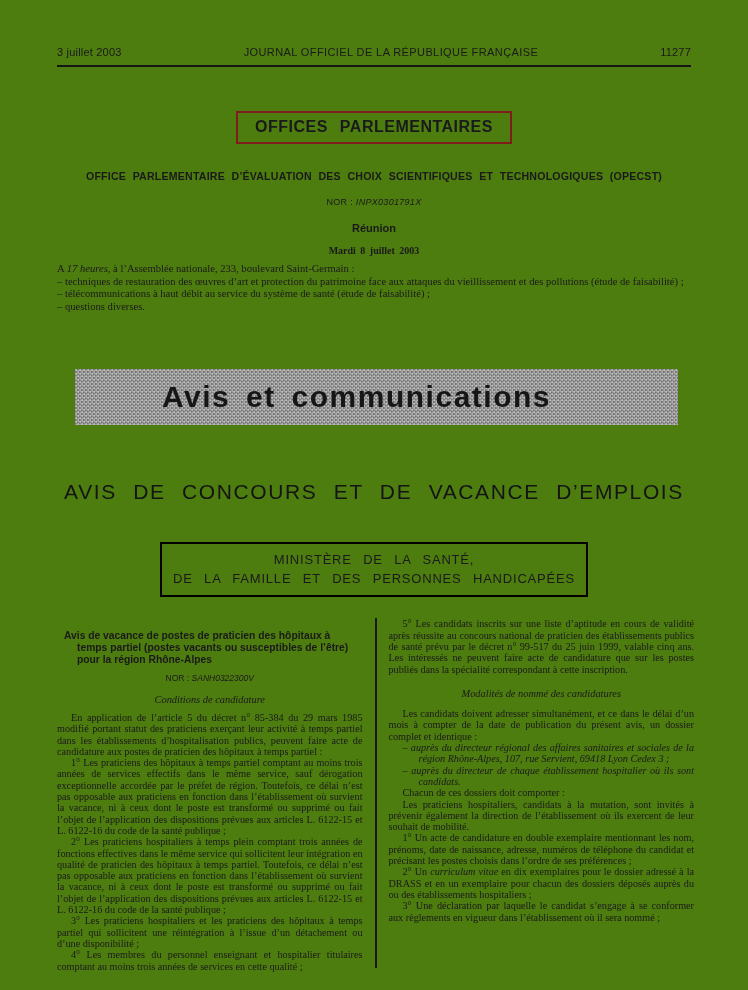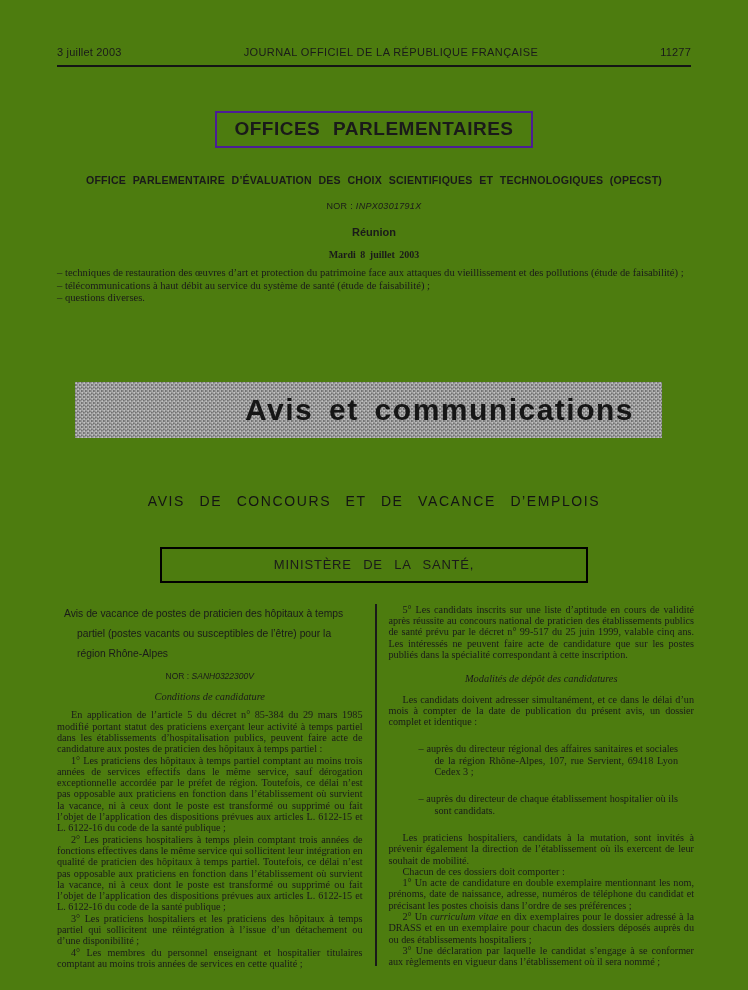--- a/index.html
+++ b/index.html
@@ -17,24 +17,24 @@
     margin:46px 57px 0 57px;
     font-family:"Liberation Sans", sans-serif;
     font-size:11px;letter-spacing:.2px;
   }
   .jo-header .jo-title{text-align:center;letter-spacing:.4px;}
   .header-rule{margin:7px 57px 0 57px;border-top:2px solid #151515;}
 
   
   .offices-wrap{text-align:center;margin-top:44px;}
   .offices-box{
-    display:inline-block;border:2px solid #4c1d95;
+    display:inline-block;border:2px solid #7f1d1d;
     padding:5px 17px 6px 17px;
     font-family:"Liberation Sans", sans-serif;
-    font-weight:bold;font-size:19px;letter-spacing:.5px;word-spacing:7px;
+    font-weight:bold;font-size:16px;letter-spacing:.5px;word-spacing:7px;
   }
   .opecst-heading{
     margin:26px 60px 12px 60px;text-align:center;
     font-family:"Liberation Sans", sans-serif;
     font-weight:bold;font-size:10.6px;word-spacing:3.5px;letter-spacing:.2px;
   }
   .nor-line{
     margin-top:15px;text-align:center;
     font-family:"Liberation Sans", sans-serif;font-size:9px;letter-spacing:.3px;
   }
@@ -49,66 +49,66 @@
   }
   
   .intro-block{margin:7px 57px 0 57px;font-size:10.6px;line-height:12.6px;}
   .intro-line{text-align:left;}
   .intro-line .time{font-style:italic;}
   .agenda-item{padding-left:15px;text-indent:-15px;text-align:justify;}
 
   
   .banner{
     position:relative;
-    margin:77px 0 0 75px;width:587px;height:56px;
+    margin:56px 0 0 75px;width:587px;height:56px;
     background-color:#9e9e9e;
     background-image:
       repeating-linear-gradient(0deg, rgba(255,255,255,.22) 0 1px, transparent 1px 3px),
       repeating-linear-gradient(90deg, rgba(0,0,0,.14) 0 1px, transparent 1px 2px),
       repeating-conic-gradient(rgba(0,0,0,.16) 0% 25%, rgba(255,255,255,.20) 0% 50%);
     background-size:auto,auto,4px 4px;
-    display:flex;align-items:center;justify-content:flex-end;
+    display:flex;align-items:center;justify-content:center;padding-left:16px;
   }
   .banner-title{
     font-family:"Liberation Sans", sans-serif;
     font-weight:bold;font-size:30px;letter-spacing:1.5px;word-spacing:6px;
     color:#161616;transform:translateX(-28px);
   }
   
   .section-title{
     margin:55px 40px 8px 40px;text-align:center;
     font-family:"Liberation Sans", sans-serif;font-weight:normal;
-    font-size:14px;letter-spacing:1.6px;word-spacing:9px;color:#141414;
+    font-size:21px;letter-spacing:1.6px;word-spacing:9px;color:#141414;
   }
   
   .ministry-box{
     margin:38px auto 0 auto;width:424px;
     border:2px solid #000000;text-align:center;
     padding:6px 0 7px 0;
     font-family:"Liberation Sans", sans-serif;
     font-size:13px;line-height:19px;letter-spacing:.8px;word-spacing:7px;
   }
   
   .columns{
     margin:21px 54px 0 57px;
     display:grid;grid-template-columns:1fr 26px 1fr;
   }
   .divider{width:2px;background:#1a1a1a;justify-self:center;height:99%;}
   .col{font-size:10.2px;line-height:11.3px;}
   .notice-title{
-    font-family:"Liberation Sans", sans-serif;font-weight:normal;
-    font-size:10.3px;line-height:20px;
-    padding-left:20px;text-indent:-13px;
+    font-family:"Liberation Sans", sans-serif;font-weight:bold;
+    font-size:10.3px;line-height:12px;
+    padding-left:20px;text-indent:-13px;margin-top:12px;
   }
   .nor-small{margin-top:7px;text-align:center;font-family:"Liberation Sans", sans-serif;font-size:8.5px;}
   .nor-small .nor-value{font-style:italic;}
   .center-italic{margin:9px 0 7px 0;text-align:center;font-style:italic;font-size:10.4px;}
   .center-italic.modalites{margin:13px 0 9px 0;}
   .para{margin:0;text-indent:14px;text-align:justify;}
-  .dash-item{margin:16px;padding-left:30px;text-indent:-16px;text-align:justify;}
+  .dash-item{margin:0;padding-left:30px;text-indent:-16px;text-align:justify;font-style:italic;}
   .italic{font-style:italic;}
 </style>
 </head>
 <body>
 
 <div class="page">
 
   <div class="jo-header">
     <span>3 juillet 2003</span>
     <span class="jo-title">JOURNAL OFFICIEL DE LA RÉPUBLIQUE FRANÇAISE</span>
@@ -124,33 +124,35 @@
 
   <div class="nor-line">
     <span>NOR :</span>
     <span class="nor-value">INPX0301791X</span>
   </div>
 
   <div class="reunion">Réunion</div>
   <div class="meeting-date">Mardi 8 juillet 2003</div>
 
   <div class="intro-block">
+    <div class="intro-line"><span>A </span><span class="time">17 heures</span><span>, à l’Assemblée nationale, 233, boulevard Saint-Germain :</span></div>
     <div class="agenda-item">–  techniques de restauration des œuvres d’art et protection du patrimoine face aux attaques du vieillissement et des pollutions (étude de faisabilité) ;</div>
     <div class="agenda-item">–  télécommunications à haut débit au service du système de santé (étude de faisabilité) ;</div>
     <div class="agenda-item">–  questions diverses.</div>
   </div>
 
   <div class="banner">
     <span class="banner-title">Avis et communications</span>
   </div>
 
   <div class="section-title">AVIS  DE  CONCOURS  ET  DE  VACANCE  D’EMPLOIS</div>
 
   <div class="ministry-box">
     <div>MINISTÈRE  DE  LA  SANTÉ,</div>
+    <div>DE  LA  FAMILLE  ET  DES  PERSONNES  HANDICAPÉES</div>
   </div>
 
   <div class="columns">
 
     <div class="col">
       <div class="notice-title">Avis de vacance de postes de praticien des hôpitaux à temps partiel (postes vacants ou susceptibles de l’être) pour la région Rhône-Alpes</div>
       <div class="nor-small">
         <span>NOR :</span>
         <span class="nor-value">SANH0322300V</span>
       </div>
@@ -161,26 +163,26 @@
       <p class="para">3° Les praticiens hospitaliers et les praticiens des hôpitaux à temps partiel qui sollicitent une réintégration à l’issue d’un détachement ou d’une disponibilité ;</p>
       <p class="para">4° Les membres du personnel enseignant et hospitalier titulaires comptant au moins trois années de services en cette qualité ;</p>
     </div>
 
     <div>
         <div class="divider"></div>
       </div>
 
     <div class="col">
       <p class="para">5° Les candidats inscrits sur une liste d’aptitude en cours de validité après réussite au concours national de praticien des établissements publics de santé prévu par le décret n° 99-517 du 25 juin 1999, valable cinq ans. Les intéressés ne peuvent faire acte de candidature que sur les postes publiés dans la spécialité correspondant à cette inscription.</p>
-      <div class="center-italic modalites">Modalités de dépôt des candidatures</div>
+      <div class="center-italic modalites">Modalités de nommé des candidatures</div>
       <p class="para">Les candidats doivent adresser simultanément, et ce dans le délai d’un mois à compter de la date de publication du présent avis, un dossier complet et identique :</p>
       <p class="dash-item">–  auprès du directeur régional des affaires sanitaires et sociales de la région Rhône-Alpes, 107, rue Servient, 69418 Lyon Cedex 3 ;</p>
       <p class="dash-item">–  auprès du directeur de chaque établissement hospitalier où ils sont candidats.</p>
+      <p class="para">Chacun de ces dossiers doit comporter :</p>
       <p class="para">Les praticiens hospitaliers, candidats à la mutation, sont invités à prévenir également la direction de l’établissement où ils exercent de leur souhait de mobilité.</p>
-      <p class="para">Chacun de ces dossiers doit comporter :</p>
       <p class="para">1° Un acte de candidature en double exemplaire mentionnant les nom, prénoms, date de naissance, adresse, numéros de téléphone du candidat et précisant les postes choisis dans l’ordre de ses préférences ;</p>
       <p class="para"><span>2° Un </span><span class="italic">curriculum vitae</span><span> en dix exemplaires pour le dossier adressé à la DRASS et en un exemplaire pour chacun des dossiers déposés auprès du ou des établissements hospitaliers ;</span></p>
       <p class="para">3° Une déclaration par laquelle le candidat s’engage à se conformer aux règlements en vigueur dans l’établissement où il sera nommé ;</p>
     </div>
 
   </div>
 
 </div>
 
 </body></html>

